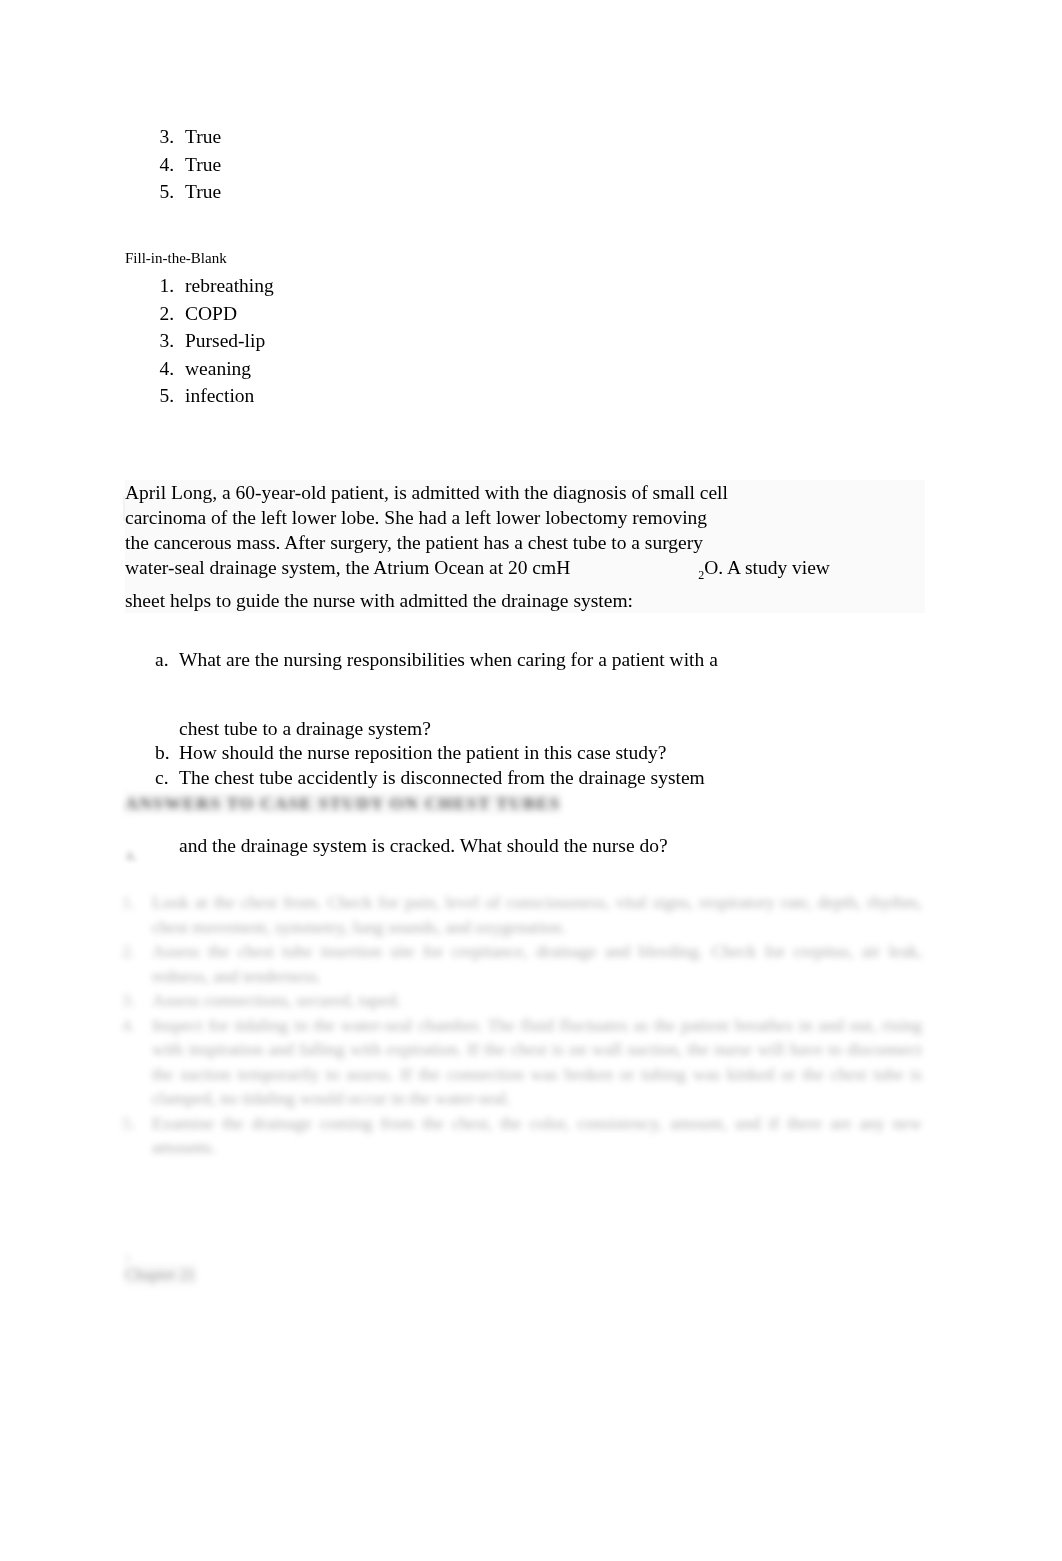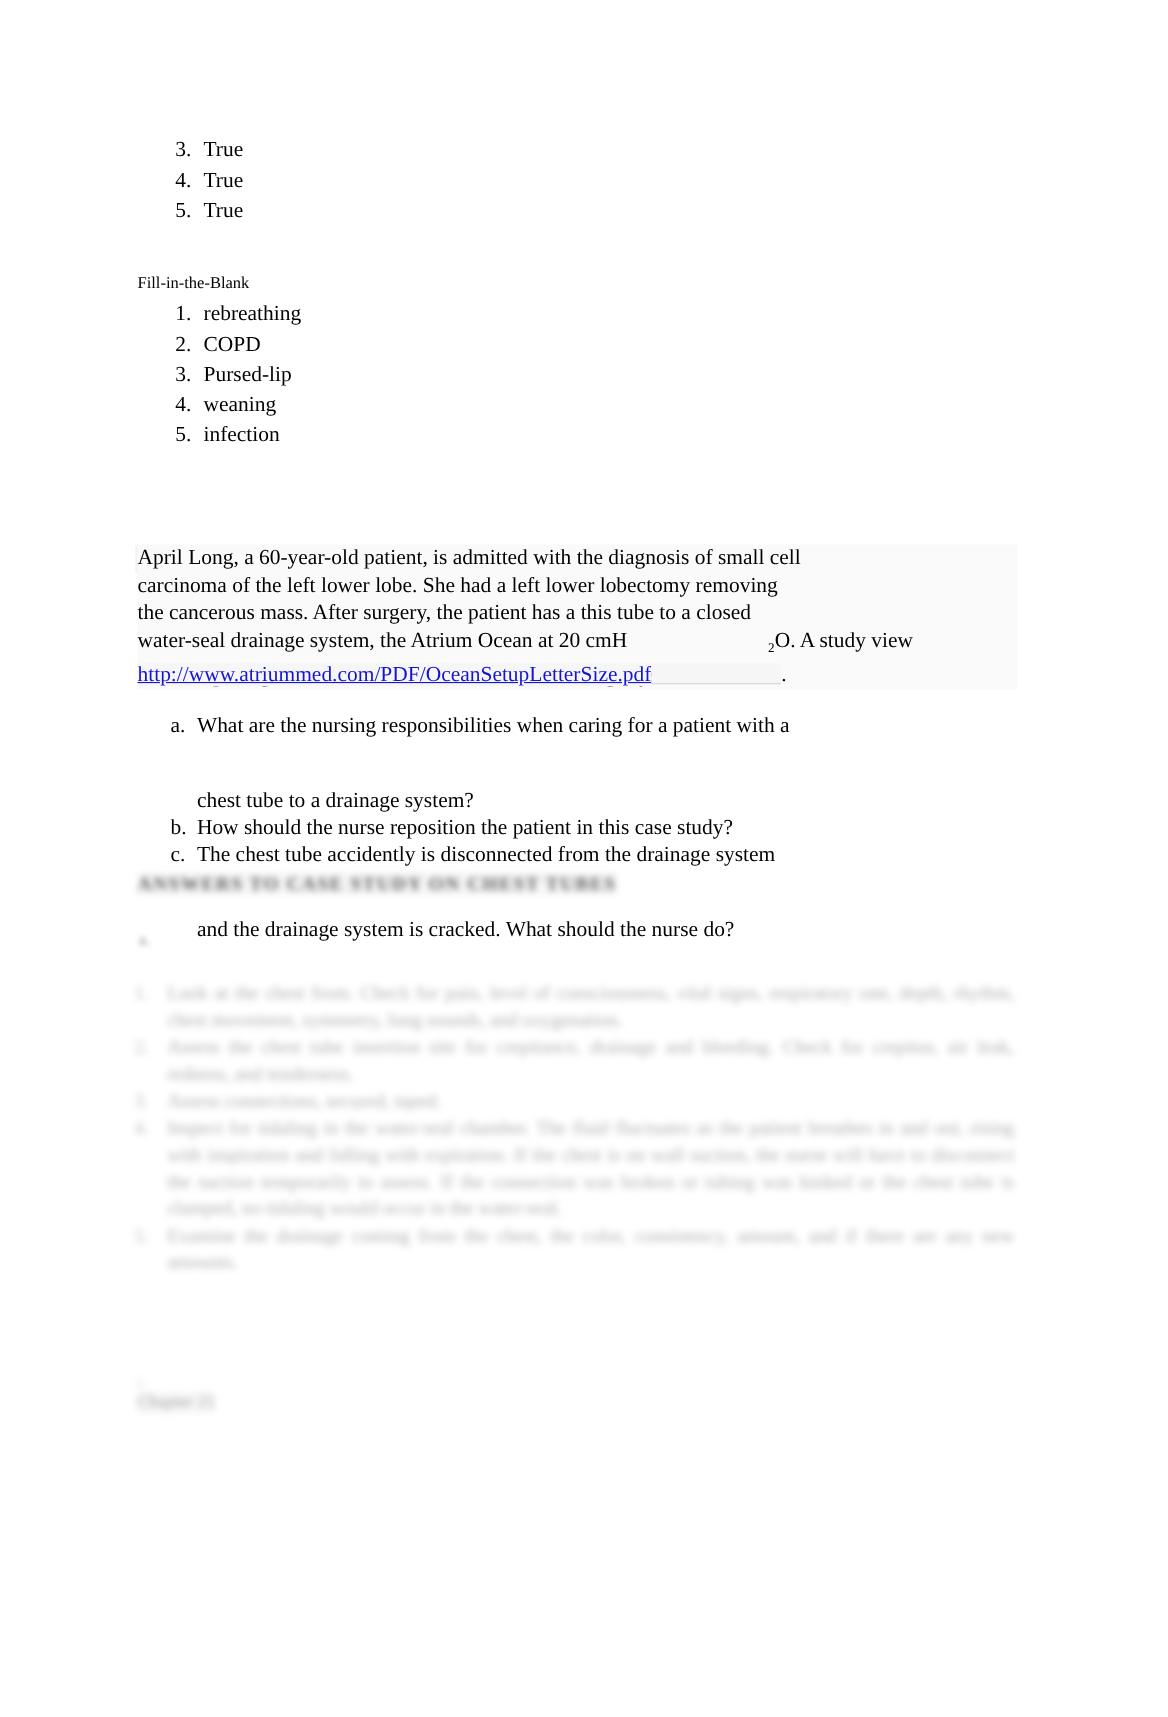--- a/index.html
+++ b/index.html
@@ -61,21 +61,20 @@
   }
 
   
   .case-body {
     position: absolute;
     left: 125px;
     top: 480px;
     width: 800px;
     font-size: 19.5px;
     line-height: 25px;
-    margin-top: 15px;
   }
   .case-body .pline {
     white-space: pre;
     background: linear-gradient(#fafafa, #fafafa);
   }
   .sub {
     font-size: 12px;
     vertical-align: sub;
   }
   .wide-gap { display: inline-block; width: 128px; }
@@ -243,26 +242,25 @@
       <span class="num-marker">5.</span>
       <span class="num-text">infection</span>
     </li>
   </ul>
 
   <div class="case-heading" style="left:123px; top:453px;margin-top:43px;">CHAPTER 21   CASE STUDY</div>
 
   <div class="case-body">
     <div class="pline">April Long, a 60-year-old patient, is admitted with the diagnosis of small cell</div>
     <div class="pline">carcinoma of the left lower lobe. She had a left lower lobectomy removing</div>
-    <div class="pline">the cancerous mass. After surgery, the patient has a this tube to a closed</div>
+    <div class="pline">the cancerous mass. After surgery, the patient has a chest tube to a surgery</div>
     <div class="pline"><span>water-seal drainage system, the Atrium Ocean at 20 cmH</span><span class="wide-gap"></span><span class="sub">2</span><span>O. A study view</span></div>
     <div class="pline">sheet helps to guide the nurse with admitted the drainage system:</div>
   </div>
 
-  <div class="url-line"><a class="url" href="#">http://www.atriummed.com/PDF/OceanSetupLetterSize.pdf</a><span class="url-tail"></span><span class="url-period">.</span></div>
 
   <ul class="letter-list">
     <li class="letter-item">
       <span class="letter-marker">a.</span>
       <span class="letter-text"><span>What are the nursing responsibilities when caring for a patient with a</span><span class="l2">chest tube to a drainage system?</span></span>
     </li>
     <li class="letter-item">
       <span class="letter-marker">b.</span>
       <span class="letter-text"><span>How should the nurse reposition the patient in this case study?</span></span>
     </li>

